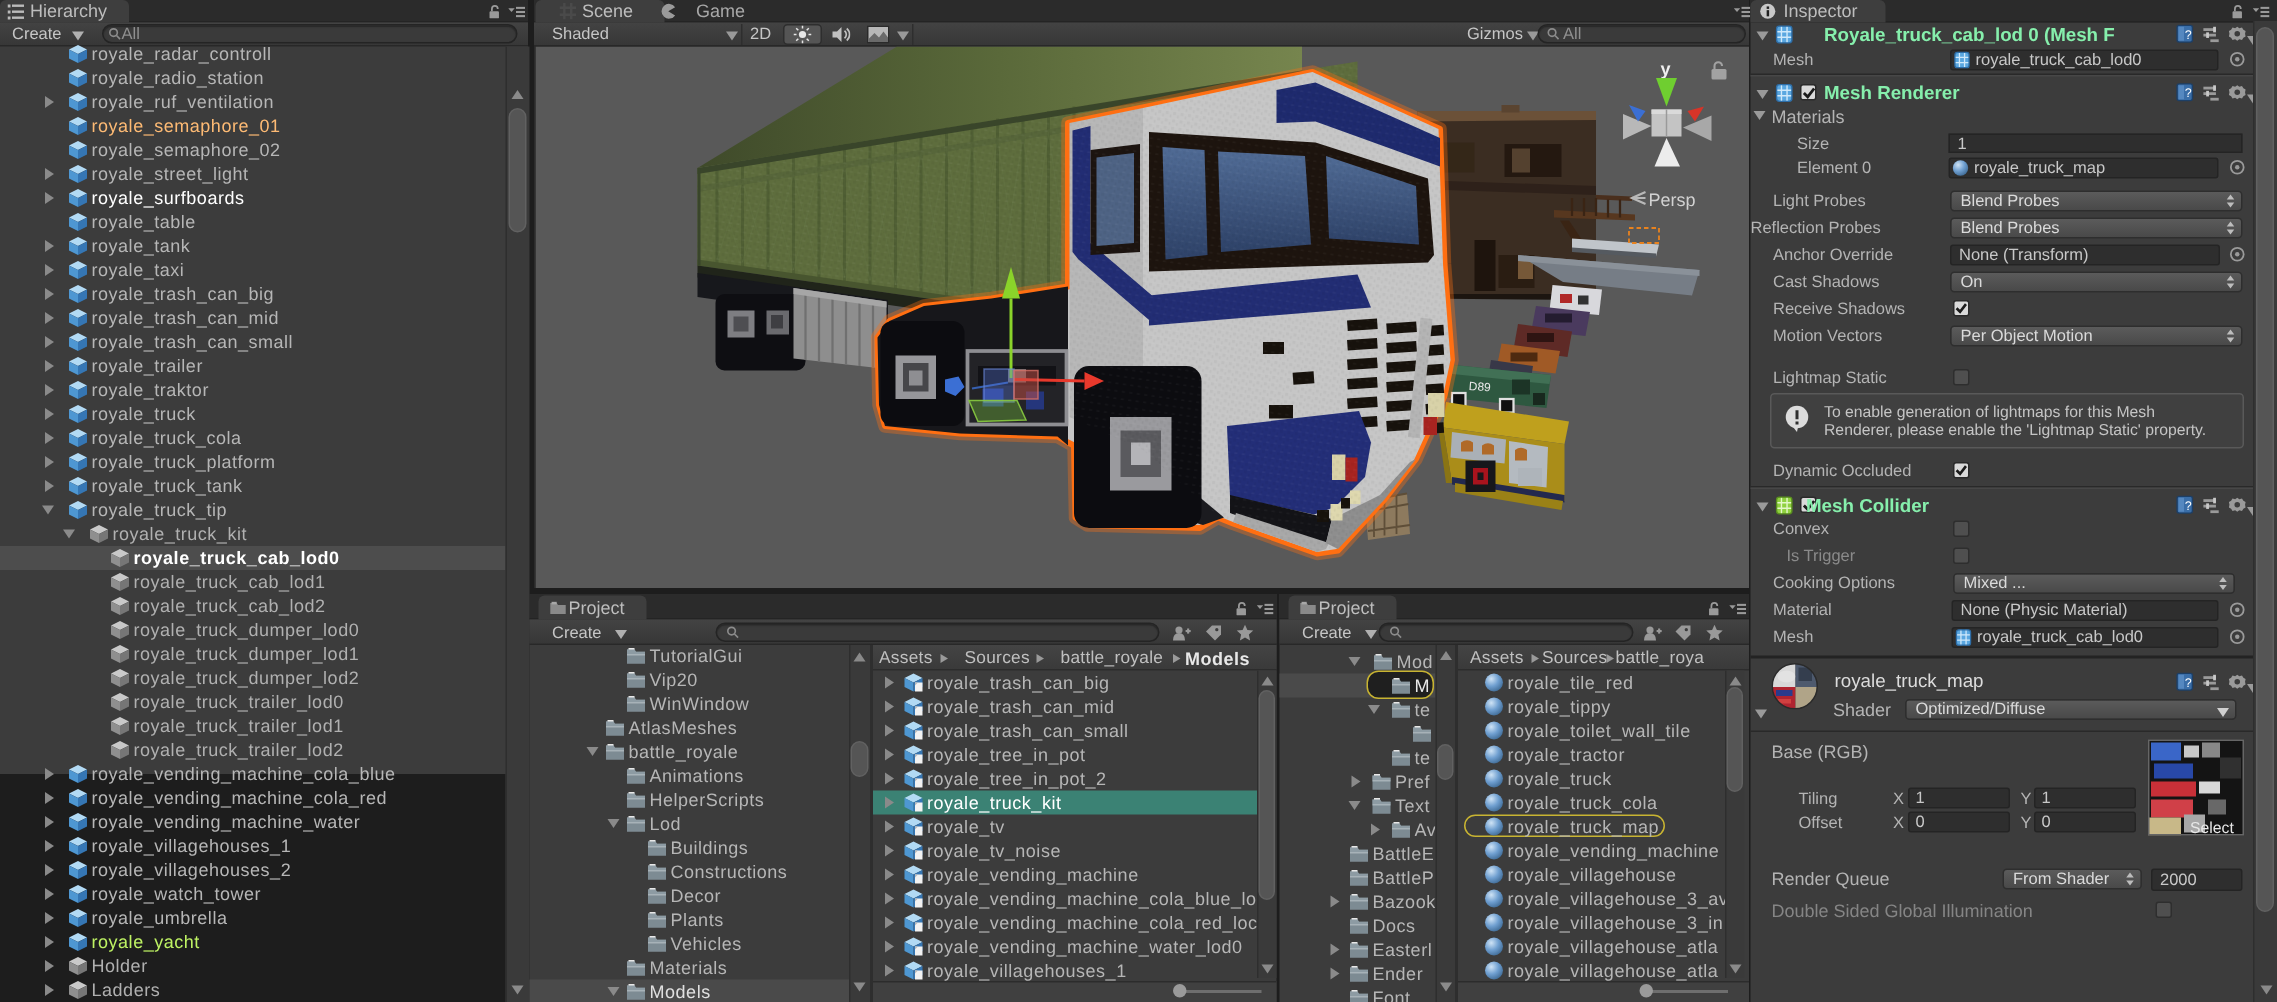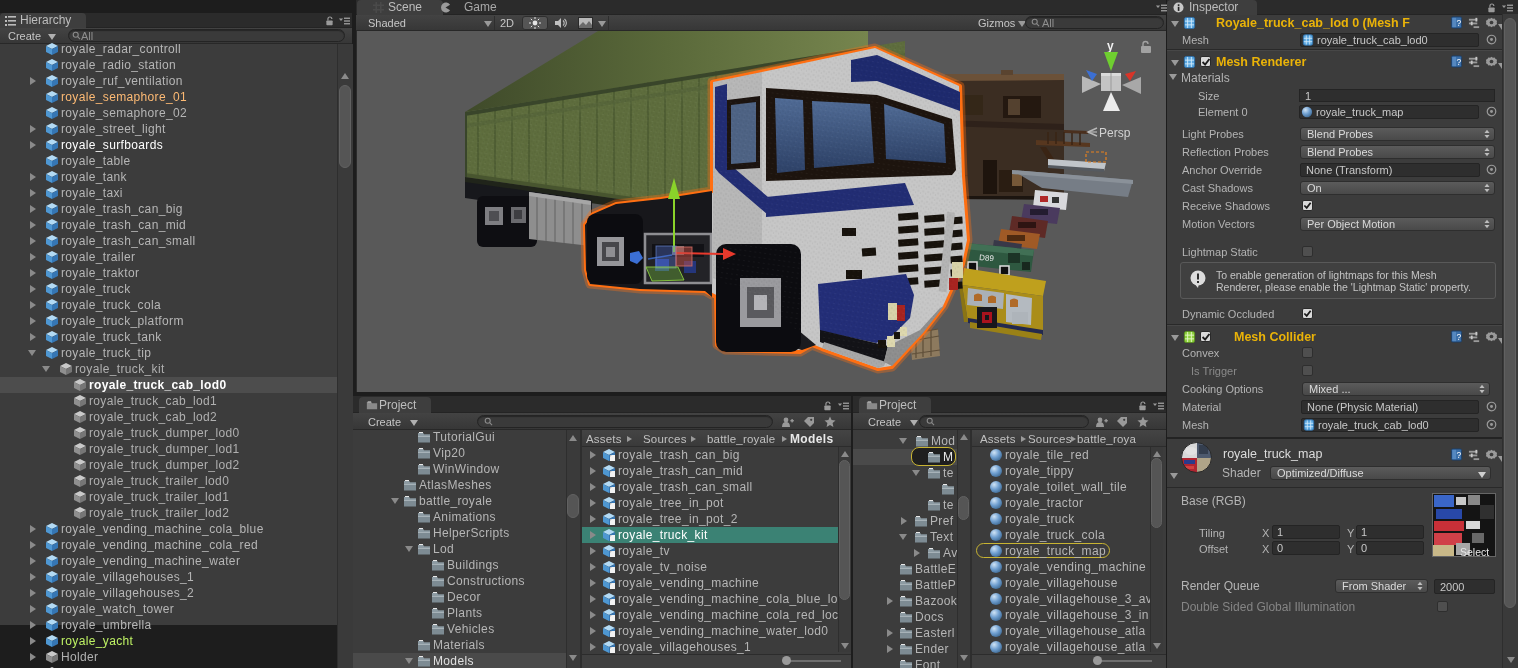--- a/index.html
+++ b/index.html
@@ -20,21 +20,21 @@
 .ic{position:absolute}
 .lbl{position:absolute;font-size:11px;color:#b4b4b4;line-height:14px;white-space:nowrap}
 .fld{position:absolute;background:#2e2e2e;border:1px solid #242424;border-radius:2px;
  font-size:11px;color:#c8c8c8;line-height:12px;white-space:nowrap;overflow:hidden}
 .drop{position:absolute;background:linear-gradient(#5b5b5b,#494949);border:1px solid #2e2e2e;border-radius:3px;
  font-size:11px;color:#dadada;white-space:nowrap;overflow:hidden}
 .chk{position:absolute;width:11px;height:11px;background:#d9d9d9;border:1px solid #2a2a2a;border-radius:2px}
 .chk-off{background:#4f4f4f;border:1px solid #2e2e2e}
 .scroll-track{position:absolute;background:#3a3a3a;border-left:1px solid #2e2e2e}
 .thumb{position:absolute;background:#555;border:1px solid #616161;border-radius:6px}
-.hdr{position:absolute;font-size:12px;font-weight:bold;color:#eab308;white-space:nowrap}
+.hdr{position:absolute;font-size:12px;font-weight:bold;color:#86efac;white-space:nowrap}
 .sep{position:absolute;left:0;right:0;height:1px;background:#292929}
 </style></head><body>
 <div id="root">
 <svg width="0" height="0" style="position:absolute">
 <defs>
 <symbol id="cubeB" viewBox="0 0 14 14">
  <polygon points="7,1 13,4 7,7 1,4" fill="#b2daf4"></polygon>
  <polygon points="1,4 7,7 7,13 1,10" fill="#4e97d2"></polygon>
  <polygon points="13,4 7,7 7,13 13,10" fill="#3576b4"></polygon>
 </symbol>
@@ -112,21 +112,21 @@
 <symbol id="mag" viewBox="0 0 14 14">
  <circle cx="6" cy="6" r="3.2" fill="none" stroke="#8b8b8b" stroke-width="1.4"></circle>
  <line x1="8.5" y1="8.5" x2="11.5" y2="11.5" stroke="#8b8b8b" stroke-width="1.4"></line>
 </symbol>
 <symbol id="updown" viewBox="0 0 14 14">
  <polygon points="7,1 10.5,5.5 3.5,5.5" fill="#bdbdbd"></polygon>
  <polygon points="7,13 10.5,8.5 3.5,8.5" fill="#bdbdbd"></polygon>
 </symbol>
 </defs>
 </svg>
-<div class="panel" style="left:0;top:13px;width:352px;height:612px">
+<div class="panel" style="left:0;top:0;width:352px;height:516px">
       <div class="tabbar"></div>
       <div class="tab" style="left:0;width:86px;padding-left:20px">Hierarchy</div>
       <svg class="ic" style="left:5px;top:2px" width="12" height="12" viewBox="0 0 12 12">
         <rect x="0" y="1" width="2" height="2" fill="#bbb"></rect>
         <rect x="3" y="1" width="8" height="1.6" fill="#bbb"></rect>
         <rect x="0" y="5" width="2" height="2" fill="#bbb"></rect>
         <rect x="3" y="5" width="8" height="1.6" fill="#bbb"></rect>
         <rect x="0" y="9" width="2" height="2" fill="#bbb"></rect>
         <rect x="3" y="9" width="8" height="1.6" fill="#bbb"></rect>
       </svg>
@@ -1053,21 +1053,21 @@
         <use href="#sphereM"></use>
       </svg>
       <svg class="ic" style="left:318px;top:105px" width="13" height="13" viewBox="0 0 14 14">
         <use href="#target"></use>
       </svg>
       <div class="lbl" style="left:15px;top:127px">Light Probes</div>
       <div class="drop" style="left:133px;top:127px;width:195px;height:14px;line-height:13px;padding-left:6px">Blend Probes</div>
       <svg class="ic" style="left:315px;top:129px" width="10" height="10" viewBox="0 0 14 14">
         <use href="#updown"></use>
       </svg>
-      <div class="lbl" style="left:15px;top:145px">Reflection Probes</div>
+      <div class="lbl" style="left:0;top:145px">Reflection Probes</div>
       <div class="drop" style="left:133px;top:145px;width:195px;height:14px;line-height:13px;padding-left:6px">Blend Probes</div>
       <svg class="ic" style="left:315px;top:147px" width="10" height="10" viewBox="0 0 14 14">
         <use href="#updown"></use>
       </svg>
       <div class="lbl" style="left:15px;top:163px">Anchor Override</div>
       <div class="fld" style="left:133px;top:163px;width:180px;height:14px;line-height:13px;padding-left:5px">None (Transform)</div>
       <svg class="ic" style="left:318px;top:163px" width="13" height="13" viewBox="0 0 14 14">
         <use href="#target"></use>
       </svg>
       <div class="lbl" style="left:15px;top:181px">Cast Shadows</div>
@@ -1104,21 +1104,21 @@
       <div class="sep" style="top:324px"></div>
       <div class="sep" style="top:325px;background:#474747"></div>
       <div class="arr" style="left:4px;top:335px;border-width:6px 4px 0 4px;border-color:#9a9a9a transparent transparent transparent"></div>
       <svg class="ic" style="left:16px;top:330px" width="13" height="14" viewBox="0 0 14 14">
         <use href="#meshicong"></use>
       </svg>
       <div class="chk" style="left:33px;top:331px"></div>
       <svg class="ic" style="left:33px;top:331px" width="12" height="12" viewBox="0 0 14 14">
         <use href="#checkmark"></use>
       </svg>
-      <div class="hdr" style="left:67px;top:330px;font-size:12.5px">Mesh Collider</div>
+      <div class="hdr" style="left:37px;top:330px;font-size:12.5px">Mesh Collider</div>
       <svg class="ic" style="left:283px;top:330px" width="13" height="13" viewBox="0 0 14 14">
         <use href="#book"></use>
       </svg>
       <svg class="ic" style="left:301px;top:330px" width="13" height="13" viewBox="0 0 14 14">
         <use href="#sliders"></use>
       </svg>
       <svg class="ic" style="left:318px;top:330px" width="13" height="13" viewBox="0 0 14 14">
         <use href="#gear"></use>
       </svg>
       <div class="arr" style="left:331px;top:338px;border-width:6px 4px 0 4px;border-color:#9a9a9a transparent transparent transparent"></div>

